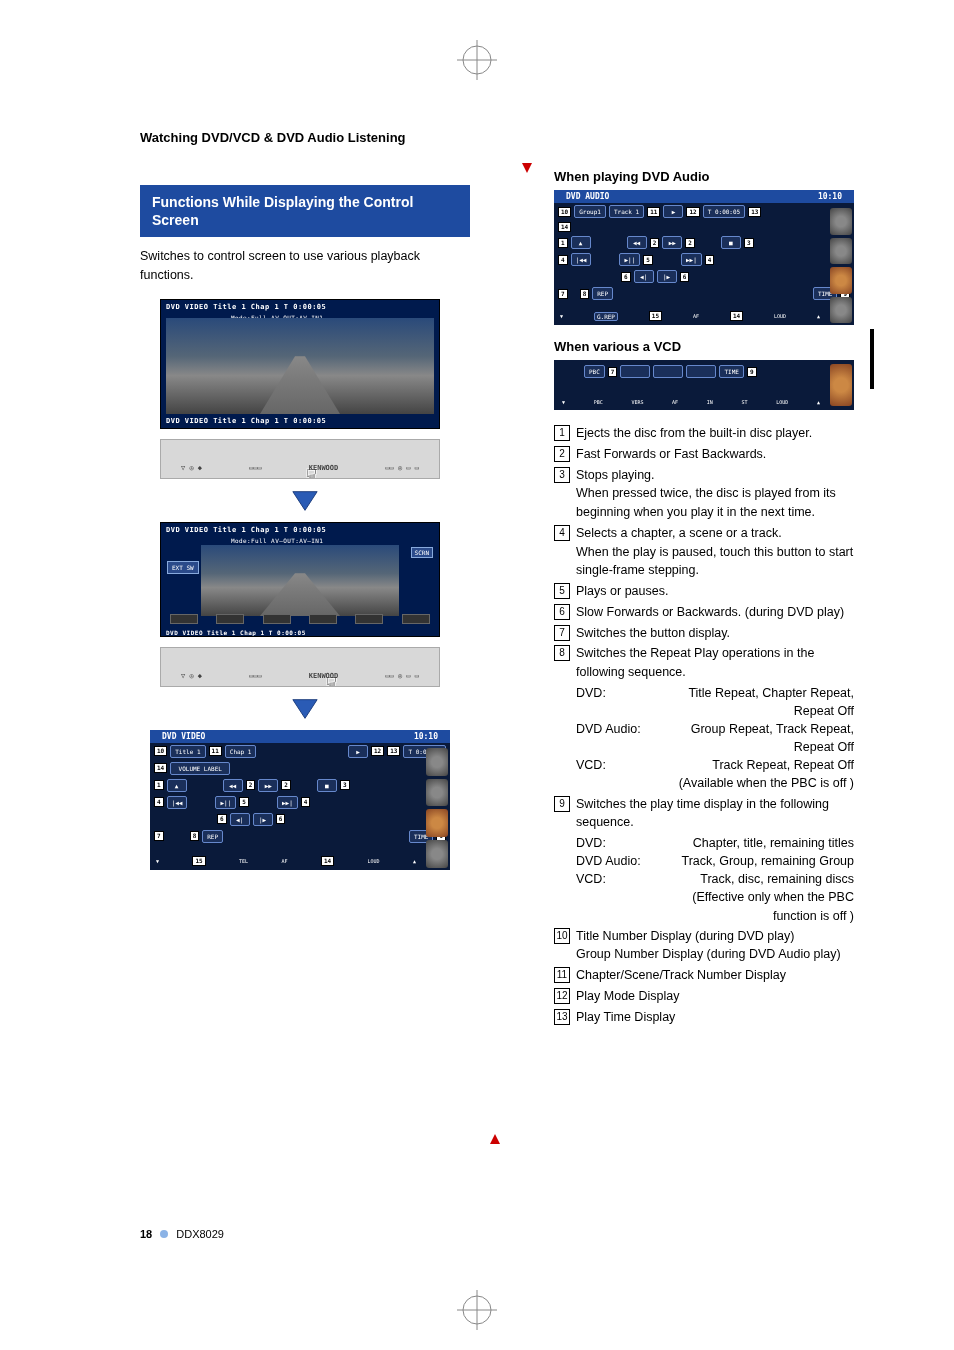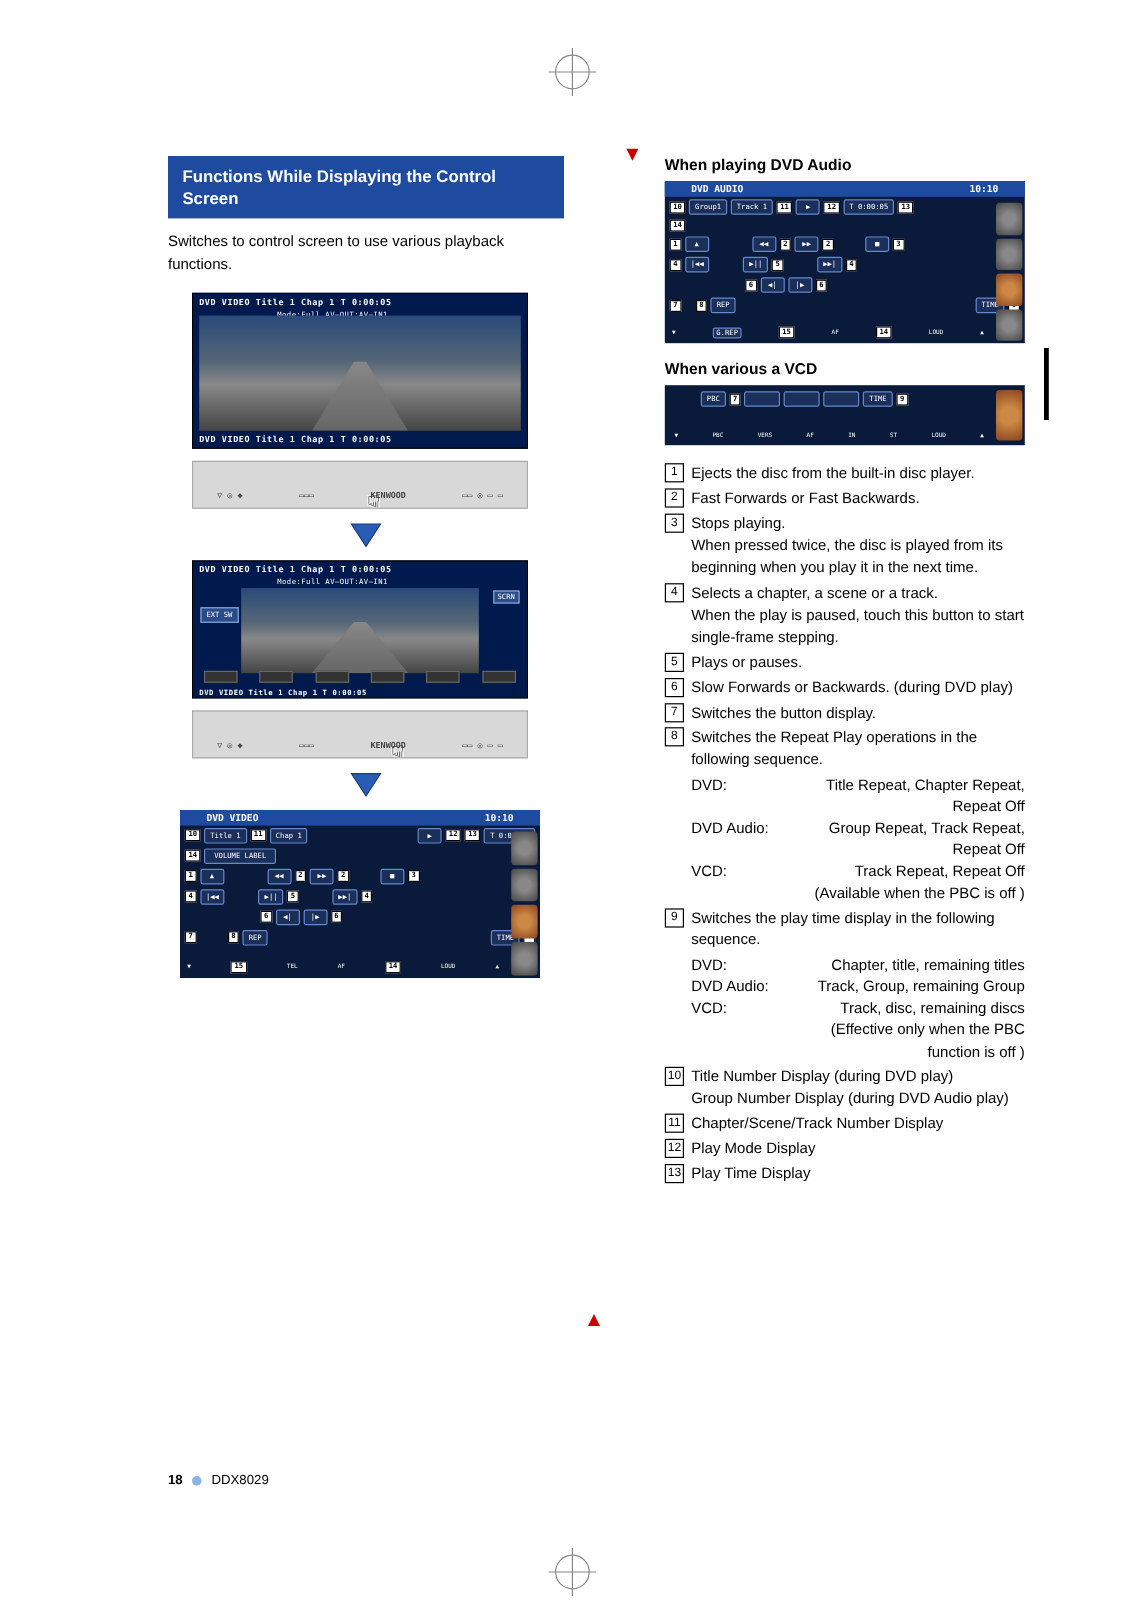--- a/index.html
+++ b/index.html
@@ -36,21 +36,21 @@
   .section-header {
     font-weight: bold;
     font-size: 13px;
     padding-bottom: 4px;
     margin-bottom: 20px;
   }
   .columns {
     display: flex;
     gap: 40px;
   }
-  .col-left { width: 340px; position:relative; }
+  .col-left { width: 340px; position:relative;margin-top:16px; }
   .col-right { flex: 1; position:relative;margin-left:44px; }
   .right-bar {
     position: absolute;
     right: -20px;
     top: 160px;
     width: 4px;
     height: 60px;
     background: #000;
   }
   .blue-box {
@@ -135,21 +135,21 @@
   .control-screen {
     background: #0a1a3a;
     height: 130px;
     position: relative;
     color: #fff;
     font-family: monospace;
     font-size: 7px;
   }
   .ctrl-header {
     background: #1e4ba0;
-    padding: 2px 22px;
+    padding: 2px 12px;
     font-weight: bold;
     font-size: 8px;
     display:flex;
     justify-content: space-between;
     text-align: right;
   }
   .ctrl-row {
     display: flex;
     gap: 3px;
     padding: 2px 4px;
@@ -303,20 +303,21 @@
 <div class="crop-top">
   <svg viewBox="0 0 40 40">
       <circle cx="20" cy="20" r="14" fill="none" stroke="#888" stroke-width="1"></circle>
       <line x1="20" y1="0" x2="20" y2="40" stroke="#888"></line>
       <line x1="0" y1="20" x2="40" y2="20" stroke="#888"></line>
     </svg>
 </div>
 
 <div class="page">
 
+  <div class="section-header">Watching DVD/VCD &amp; DVD Audio Listening</div>
 
   <div class="columns">
 
     <div class="col-left">
       <div class="blue-box">Functions While Displaying the Control Screen</div>
       <div class="intro-text">Switches to control screen to use various playback functions.</div>
 
       <div class="screenshot ss-tall" style="margin-left:20px; width:280px;">
         <div class="ss-title-row">DVD VIDEO   Title   1   Chap   1   T 0:00:05</div>
         <div class="ss-mode-row">Mode:Full        AV–OUT:AV–IN1</div>

